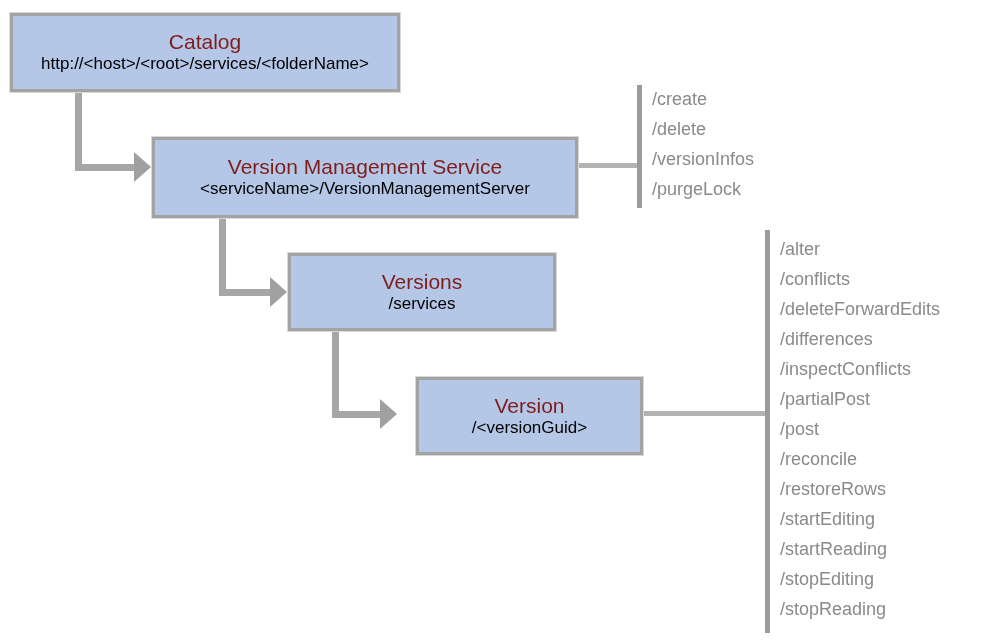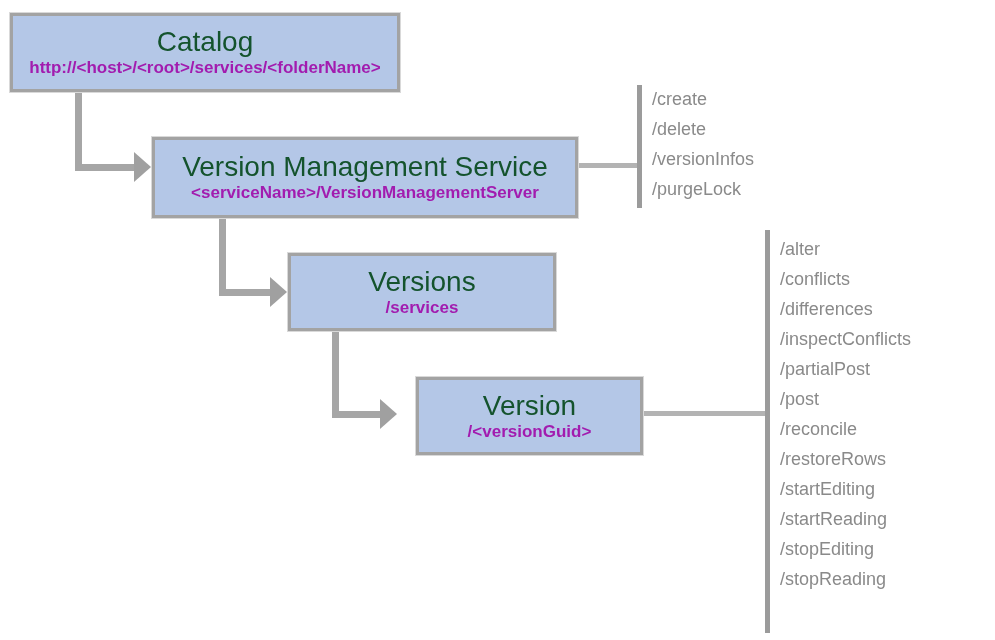--- a/index.html
+++ b/index.html
@@ -7,24 +7,24 @@
     position:relative;width:995px;height:640px;background:#ffffff;
     font-family:"Liberation Sans", sans-serif;overflow:hidden;
   }
   .node{
     position:absolute;background:#b4c7e7;border:3px solid #a3a3a3;
     box-sizing:border-box;display:flex;flex-direction:column;
     align-items:center;justify-content:center;
     box-shadow:0 0 0 1px #d9d9d9;
   }
   .node .title{
-    color:#14532d;font-size:28px;line-height:1.15;white-space:nowrap;
+    color:#7f1d1d;font-size:21px;line-height:1.15;white-space:nowrap;
   }
   .node .subtitle{
-    color:#a21caf;font-size:17px;font-weight:700;line-height:1.2;white-space:nowrap;
+    color:#000000;font-size:17px;font-weight:400;line-height:1.2;white-space:nowrap;
   }
   .seg{position:absolute;background:#a6a6a6;}
   .arrowhead{
     position:absolute;width:0;height:0;
     border-top:15px solid transparent;
     border-bottom:15px solid transparent;
     border-left:17px solid #a0a0a0;
   }
   .ops{
     position:absolute;color:#8a8a8a;font-size:18px;line-height:30px;
@@ -102,20 +102,21 @@
   <div class="ops" id="ops-vms">
     <div class="op">/create</div>
     <div class="op">/delete</div>
     <div class="op">/versionInfos</div>
     <div class="op">/purgeLock</div>
   </div>
 
   <div class="ops" id="ops-version">
     <div class="op">/alter</div>
     <div class="op">/conflicts</div>
+    <div class="op">/deleteForwardEdits</div>
     <div class="op">/differences</div>
     <div class="op">/inspectConflicts</div>
     <div class="op">/partialPost</div>
     <div class="op">/post</div>
     <div class="op">/reconcile</div>
     <div class="op">/restoreRows</div>
     <div class="op">/startEditing</div>
     <div class="op">/startReading</div>
     <div class="op">/stopEditing</div>
     <div class="op">/stopReading</div>

